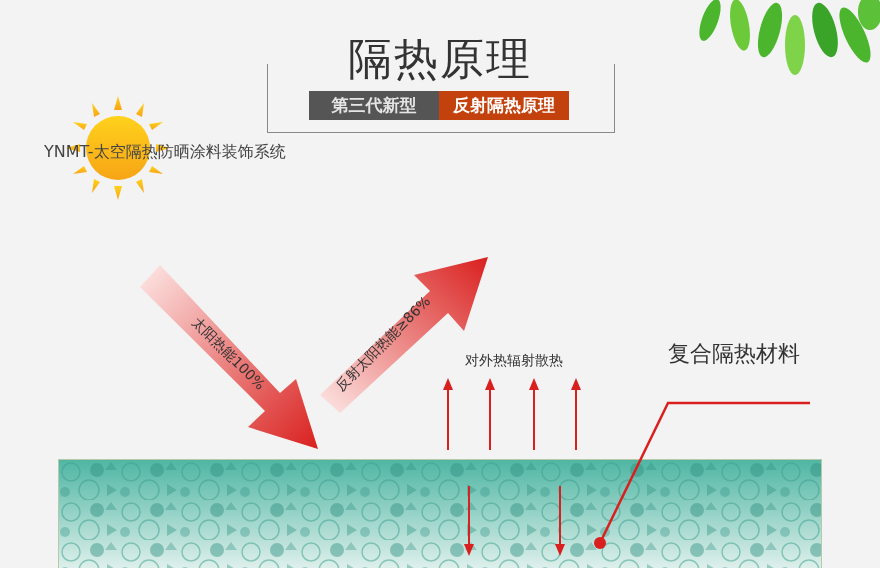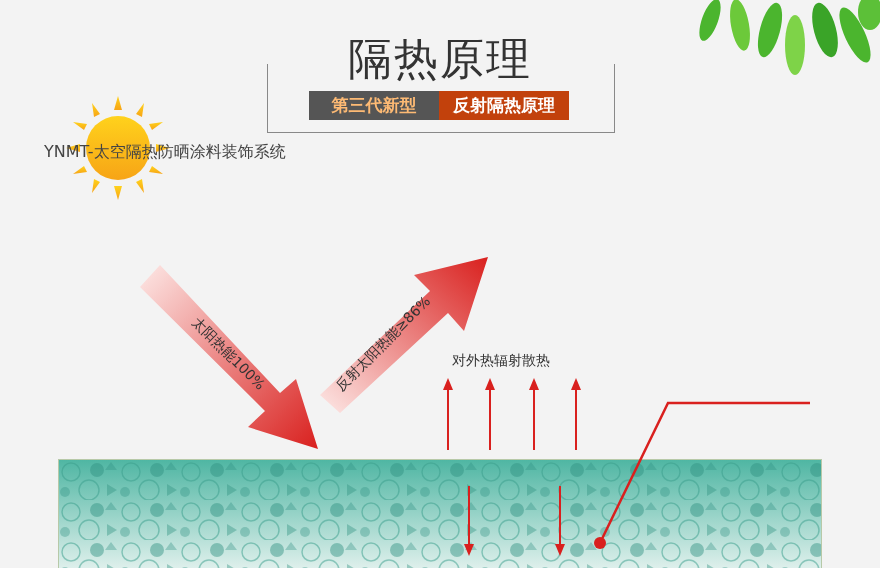--- a/index.html
+++ b/index.html
@@ -1,25 +1,25 @@
 <!DOCTYPE html>
 <html><head>
 <meta charset="utf-8">
 <style>
   html,body{margin:0;padding:0;}
   body{width:880px;height:568px;background:#f3f3f3;position:relative;overflow:hidden;font-family:"DejaVu Sans","Liberation Sans",sans-serif;}
   .abs{position:absolute;}
   .title{left:0;width:880px;top:30px;text-align:center;font-size:44px;color:#333;letter-spacing:2px;}
   .frame{left:267px;top:64px;width:346px;height:68px;border:1px solid #888;border-top:none;}
   .frame-gap{left:320px;top:60px;width:240px;height:8px;background:#f3f3f3;}
-  .badge-l{left:309px;top:91px;width:130px;height:29px;background:#555;color:#fdba74;font-size:17px;font-weight:bold;text-align:center;line-height:29px;}
+  .badge-l{left:309px;top:91px;width:130px;height:29px;background:#555;color:#e5e5e5;font-size:17px;font-weight:bold;text-align:center;line-height:29px;}
   .badge-r{left:439px;top:91px;width:130px;height:29px;background:#c2410c;color:#fff;font-size:17px;font-weight:bold;text-align:center;line-height:29px;}
   .subtitle{left:0;width:880px;top:142px;text-align:left;font-size:16px;color:#444;padding-left:44px;}
   .label-right{left:668px;top:340px;font-size:22px;line-height:28px;color:#333;}
-  .label-up{left:452px;top:352px;font-size:14px;color:#333;}
+  .label-up{left:465px;top:352px;font-size:14px;color:#333;}
   .layer{left:58px;top:459px;width:762px;height:109px;border:1px solid #b7c9a8;border-bottom:none;
     background:linear-gradient(#4fb6a3,#dff0ec);overflow:hidden;}
   .arrow-text{font-size:14px;color:#333;white-space:nowrap;}
 </style>
 </head>
 <body>
 
 <svg class="abs" style="left:680px;top:0" width="200" height="95" viewBox="0 0 200 95">
   <g fill="#4bb52e">
     <ellipse cx="30" cy="20" rx="8" ry="22" transform="rotate(20 30 20)"></ellipse>
@@ -121,13 +121,14 @@
     <line x1="100" y1="0" x2="100" y2="62"></line>
       <polygon points="100,70 95,58 105,58" stroke="none"></polygon>
   </g>
 </svg>
 
 <svg class="abs" style="left:590px;top:395px" width="225" height="160" viewBox="0 0 225 160">
   <polyline points="10,148 78,8 220,8" fill="none" stroke="#d9201e" stroke-width="2.5"></polyline>
   <circle cx="10" cy="148" r="6" fill="#d9201e"></circle>
 </svg>
 <div class="abs label-right">
+  <div>复合隔热材料</div>
 </div>
 
 </body></html>

